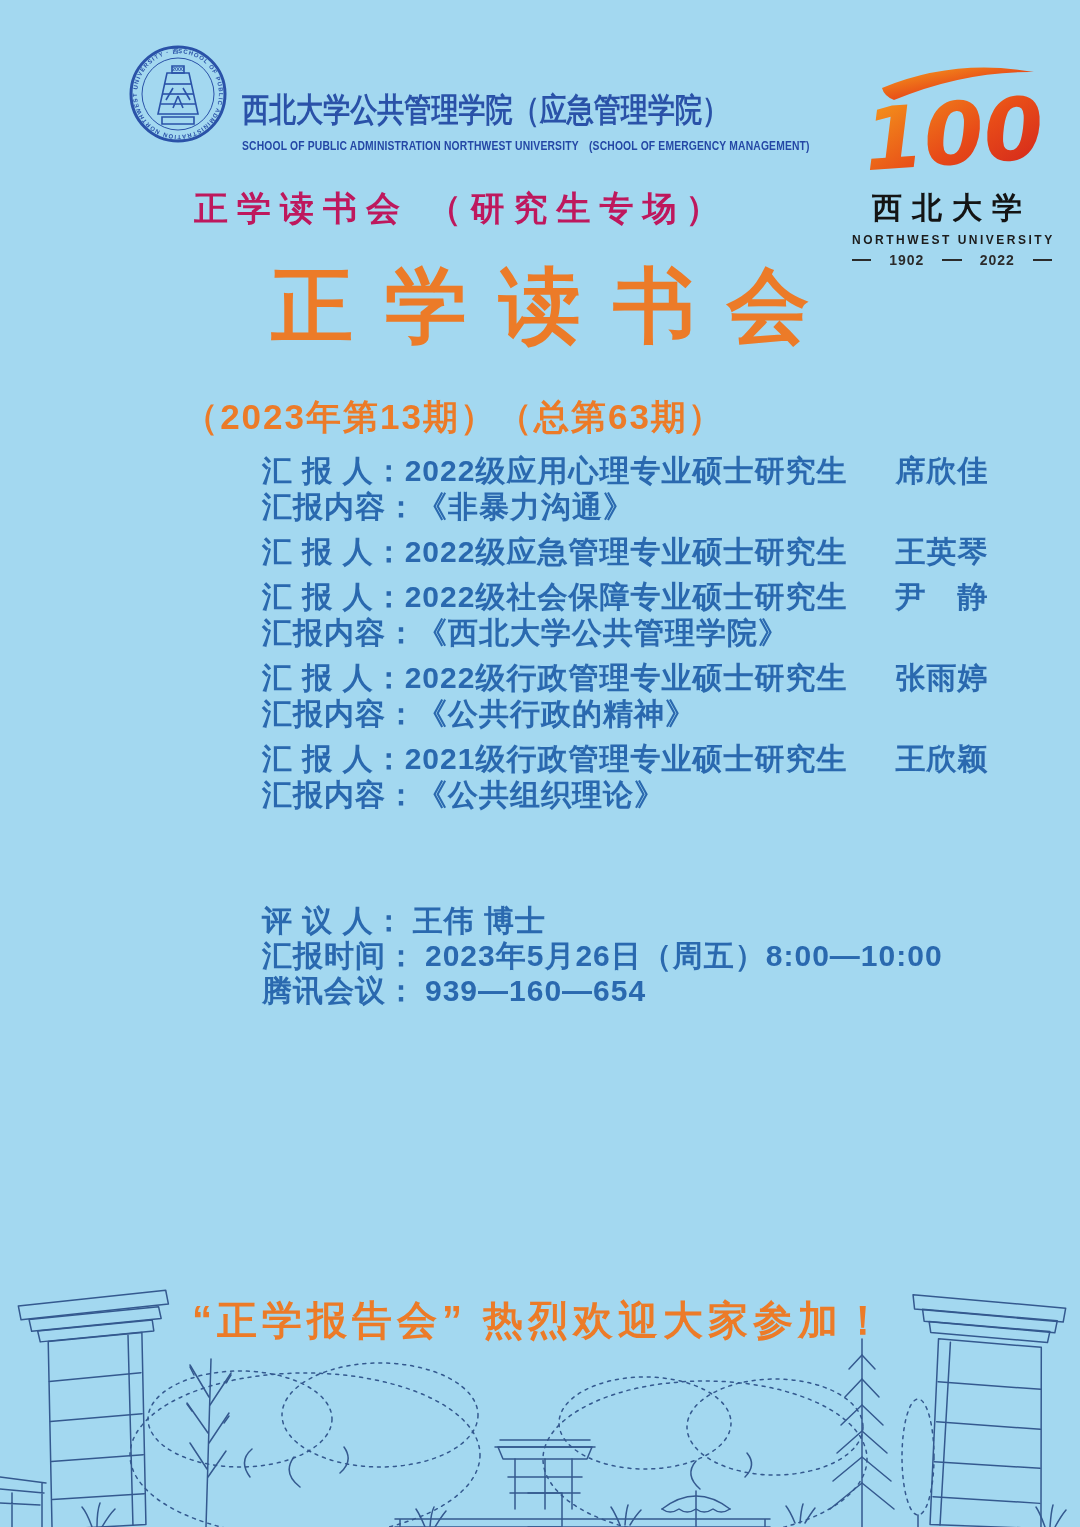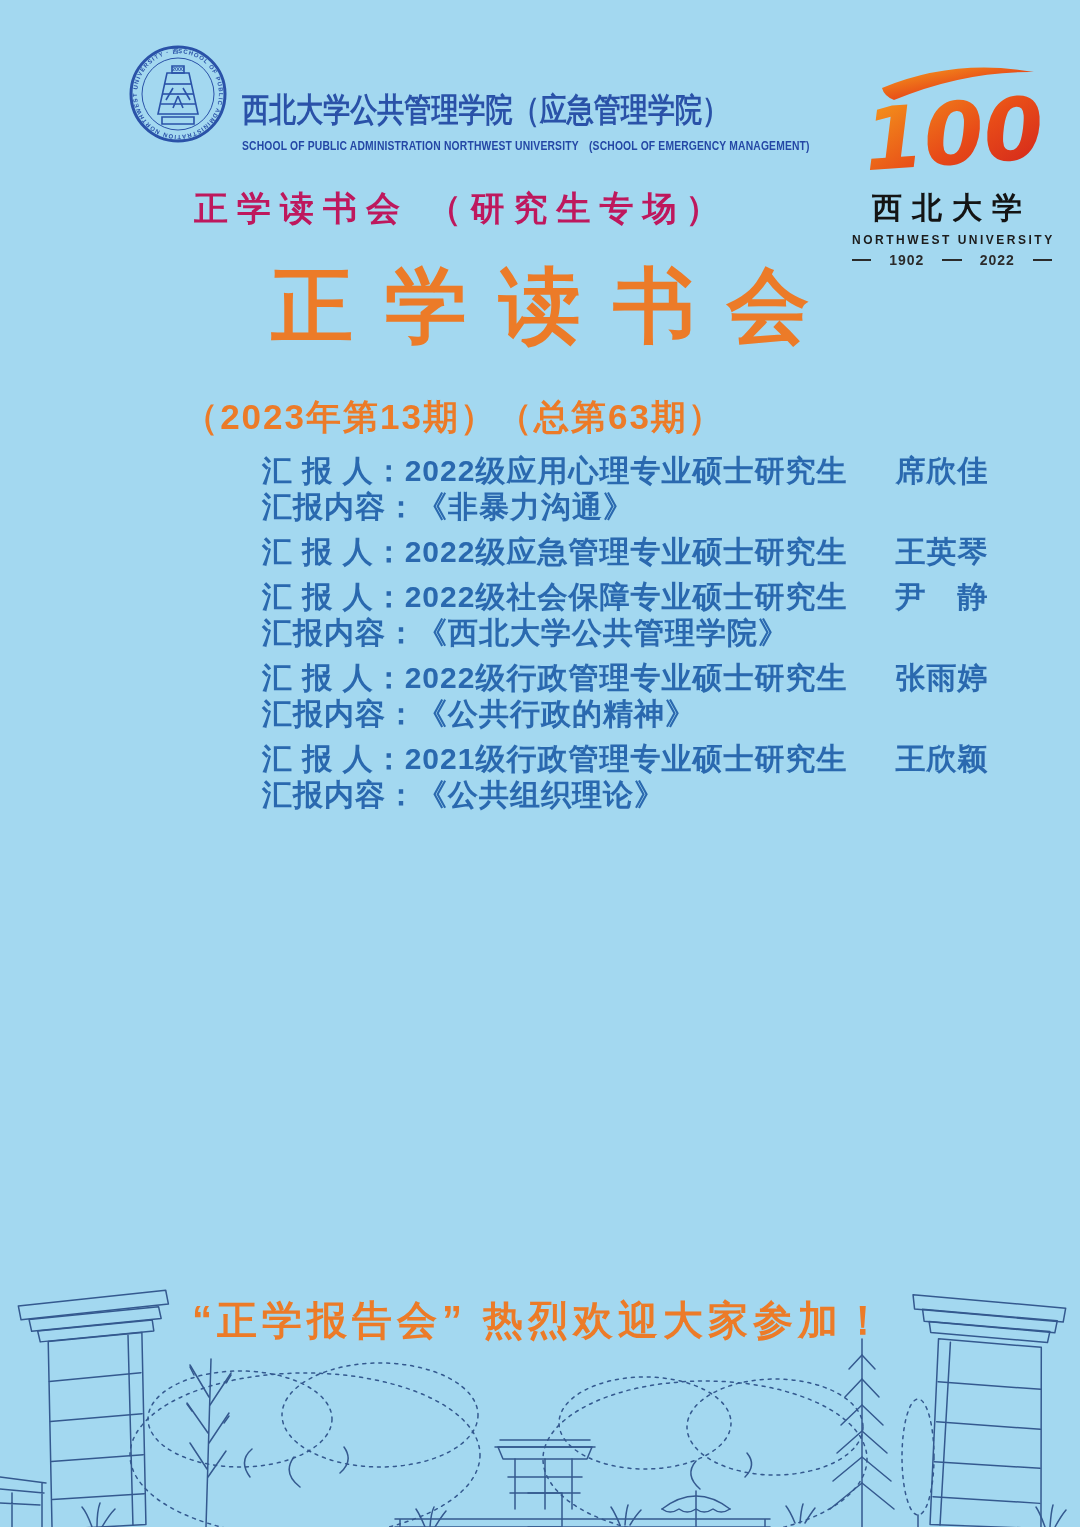--- a/index.html
+++ b/index.html
@@ -168,20 +168,31 @@
     <div class="report">
       <div class="rline">
         <span>汇 报 人：</span><span>2021级行政管理专业硕士研究生</span><span class="rname">王欣颖</span>
       </div>
       <div class="rline">
         <span>汇报内容：</span><span>《公共组织理论》</span>
       </div>
     </div>
   </div>
 
+  <div class="info">
+    <div class="iline">
+      <span>评 议 人：</span><span class="ival">王伟 博士</span>
+    </div>
+    <div class="iline">
+      <span>汇报时间：</span><span class="ival">2023年5月26日（周五）8:00—10:00</span>
+    </div>
+    <div class="iline">
+      <span>腾讯会议：</span><span class="ival">939—160—654</span>
+    </div>
+  </div>
 
   <div class="banner">“正学报告会” 热烈欢迎大家参加！</div>
 
   <svg class="campus" viewBox="0 0 1080 280">
 
     <g>
       <path d="M0 230 L46 236 M0 242 L44 246 M42 236 L42 280 M0 256 L40 258 M12 246 L12 280"></path>
     </g>
 
     <g transform="rotate(-3 100 280)">

